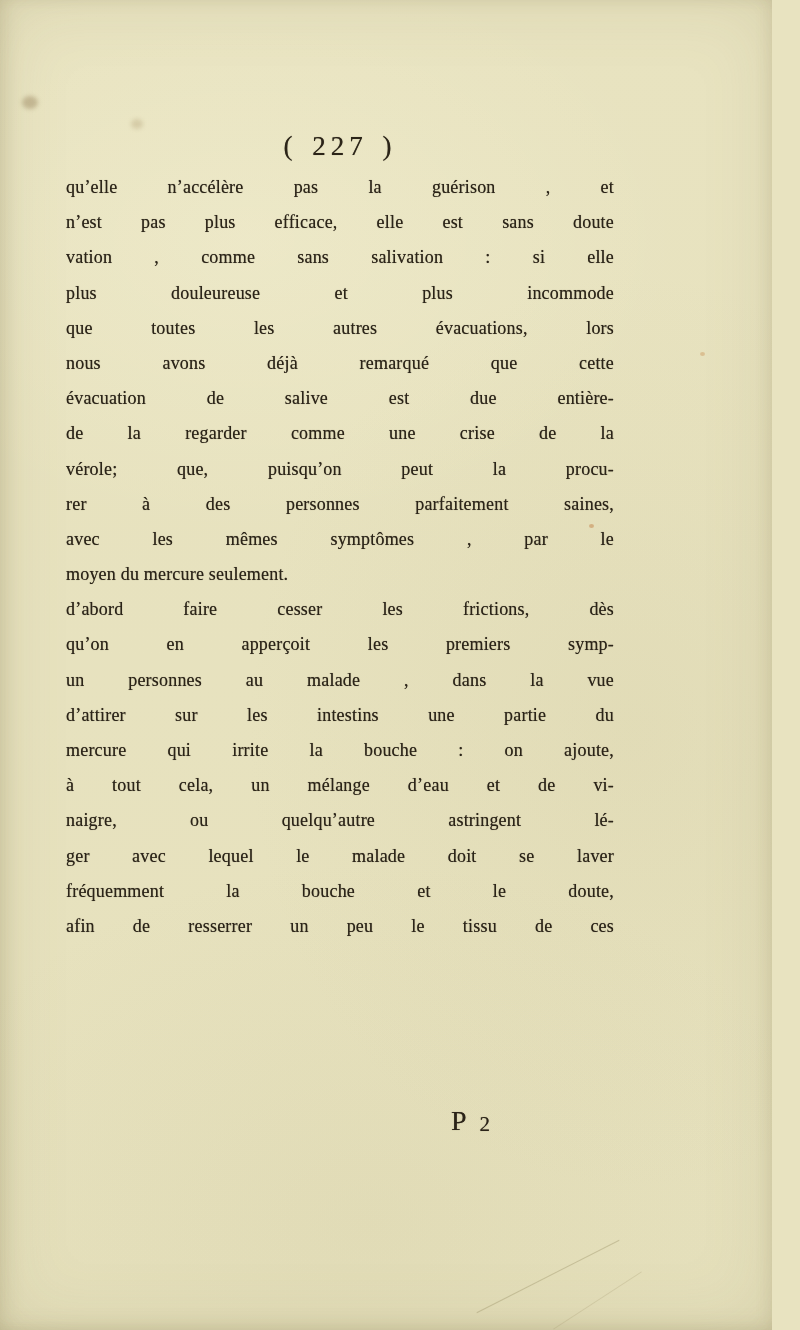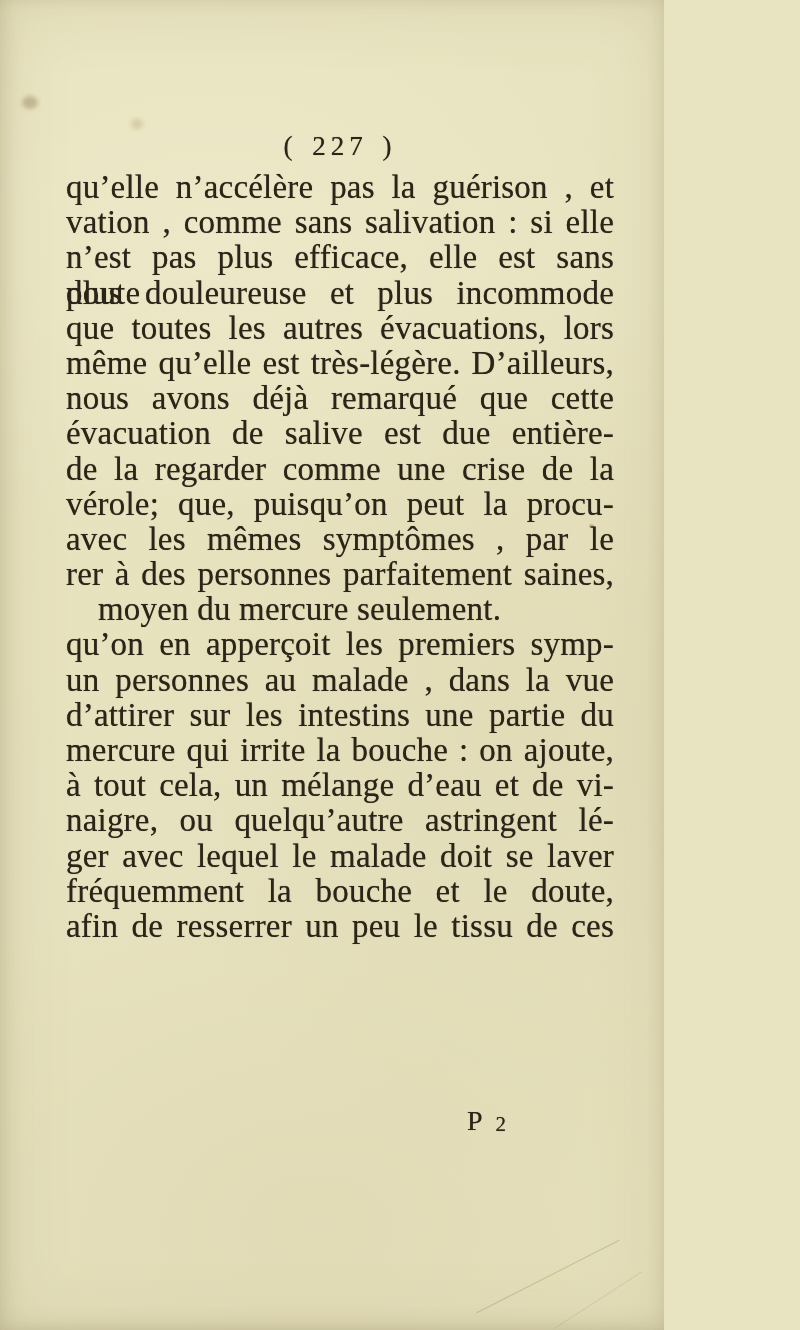--- a/index.html
+++ b/index.html
@@ -2,21 +2,21 @@
 <html><head>
 <meta charset="utf-8">
 <style>
   html, body {
     margin: 0;
     padding: 0;
     background: #e8e3c0;
   }
   .page {
     position: relative;
-    width: 664px;
+    width: 772px;
     height: 1330px;
     overflow: hidden;
     background: #e8e3c0;
     background-image:
       radial-gradient(620px 420px at 32% 18%, rgba(255, 252, 228, 0.22), rgba(255,252,228,0) 70%),
       radial-gradient(540px 640px at 82% 55%, rgba(188, 178, 132, 0.13), rgba(188,178,132,0) 72%),
       radial-gradient(700px 520px at 48% 92%, rgba(182, 172, 126, 0.11), rgba(182,172,126,0) 70%),
       linear-gradient(#e8e3c0, #e6e1bd);
     font-family: "Liberation Serif", "DejaVu Serif", serif;
   }
@@ -47,39 +47,38 @@
   .body-text {
     position: absolute;
     top: 170px;
     left: 66px;
     width: 548px;
   }
   .line {
     margin: 0;
     height: 35.2px;
     line-height: 35.2px;
-    font-size: 33px;
+    font-size: 18px;
     letter-spacing: 0.2px;
     color: #2b2418;
     text-shadow: 0 0 0.7px rgba(43, 36, 24, 0.65);
     text-align: justify;
     text-align-last: justify;
     white-space: nowrap;
   }
   .line.j { white-space: normal; }
   .line.end {
     text-align: right;
     text-align-last: left;
     white-space: normal;
-    margin-left: 32px;
   }
   .line.indent { text-indent: 33px; }
   .sig {
     position: absolute;
-    left: 467px;
+    left: 451px;
     top: 1105px;
     font-size: 28px;
     color: #2b2418;
     text-shadow: 0 0 0.7px rgba(43, 36, 24, 0.65);
   }
   .sig .signum {
     font-size: 21px;
     margin-left: 13px;
     vertical-align: -1px;
   }
@@ -135,32 +134,32 @@
   <div class="spot s3"></div>
   <div class="spot s4"></div>
   <div class="crease c1"></div>
   <div class="crease c2"></div>
 
   <div class="page-number">( 227 )</div>
 
   <div class="body-text">
 
   <p class="line j">qu’elle n’accélère pas la guérison , et</p>
+      <p class="line j">n’est pas plus efficace, elle est sans doute</p>
       <p class="line j">vation , comme sans salivation : si elle</p>
-      <p class="line j">n’est pas plus efficace, elle est sans doute</p>
       <p class="line j">plus douleureuse et plus incommode</p>
       <p class="line j">que toutes les autres évacuations, lors</p>
-      <p class="line j">même qu’elle est très-légère. D’ailleurs,</p>
       <p class="line j">nous avons déjà remarqué que cette</p>
       <p class="line j">évacuation de salive est due entière-</p>
       <p class="line j">de la regarder comme une crise de la</p>
       <p class="line j">vérole; que, puisqu’on peut la procu-</p>
+      <p class="line j">rer à des personnes parfaitement saines,</p>
       <p class="line j">avec les mêmes symptômes , par le</p>
-      <p class="line j">rer à des personnes parfaitement saines,</p>
       <p class="line end">moyen du mercure seulement.</p>
+      <p class="line j">d’abord faire cesser les frictions, dès</p>
       <p class="line j">qu’on en apperçoit les premiers symp-</p>
       <p class="line j">un personnes au malade , dans la vue</p>
       <p class="line j">d’attirer sur les intestins une partie du</p>
       <p class="line j">mercure qui irrite la bouche : on ajoute,</p>
       <p class="line j">à tout cela, un mélange d’eau et de vi-</p>
       <p class="line j">naigre, ou quelqu’autre astringent lé-</p>
       <p class="line j">ger avec lequel le malade doit se laver</p>
       <p class="line j">fréquemment la bouche et le doute,</p>
       <p class="line j">afin de resserrer un peu le tissu de ces</p>
     </div>

